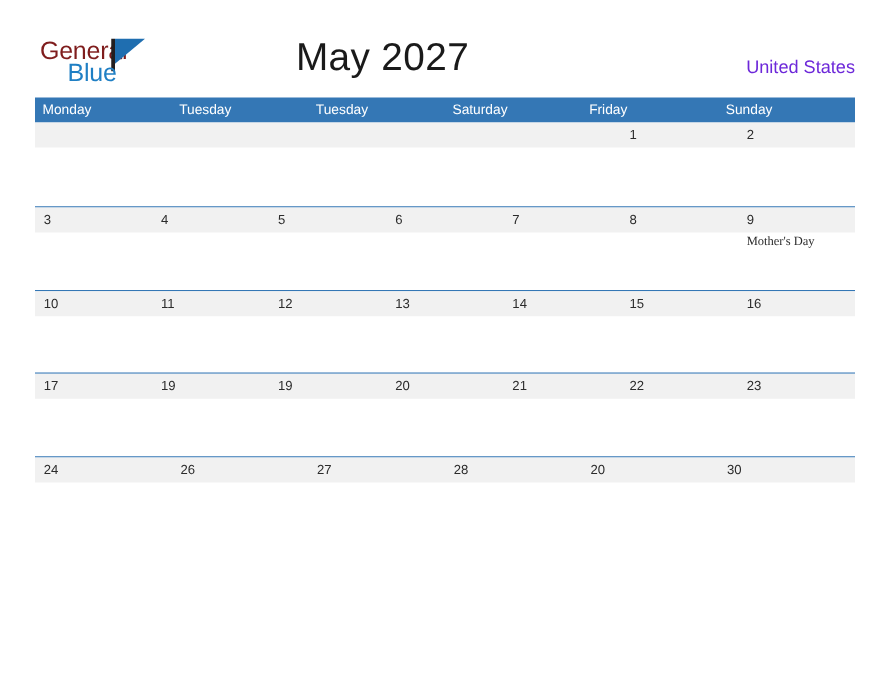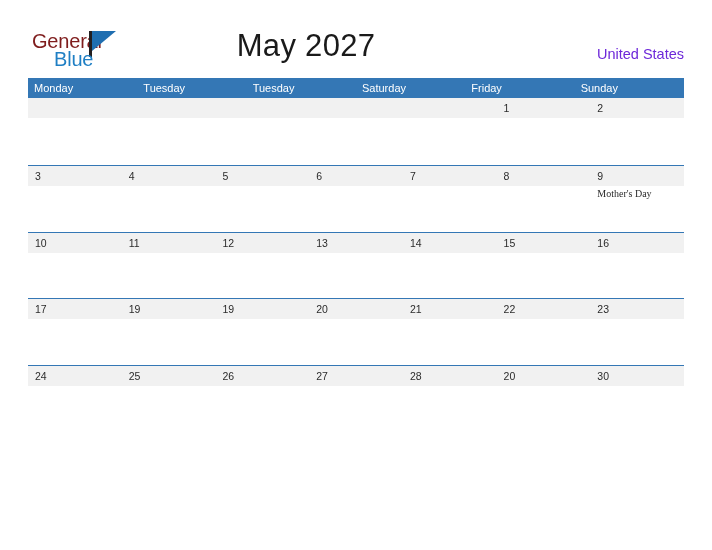--- a/index.html
+++ b/index.html
@@ -296,23 +296,20 @@
             </div>
           </div>
         </div>
         <div class="week-row">
           <div class="week-band"></div>
           <div class="week-cells">
             <div class="day-cell">
               <div class="day-num">24</div>
             </div>
             <div class="day-cell">
-              <div class="day-num">25</div>
-            </div>
-            <div class="day-cell">
               <div class="day-num">26</div>
             </div>
             <div class="day-cell">
               <div class="day-num">27</div>
             </div>
             <div class="day-cell">
               <div class="day-num">28</div>
             </div>
             <div class="day-cell">
               <div class="day-num">20</div>

